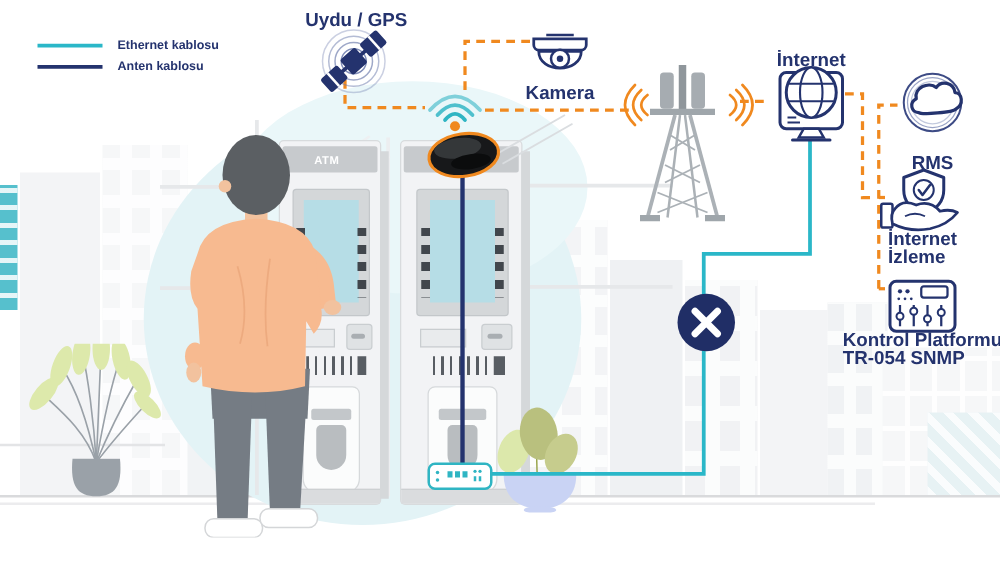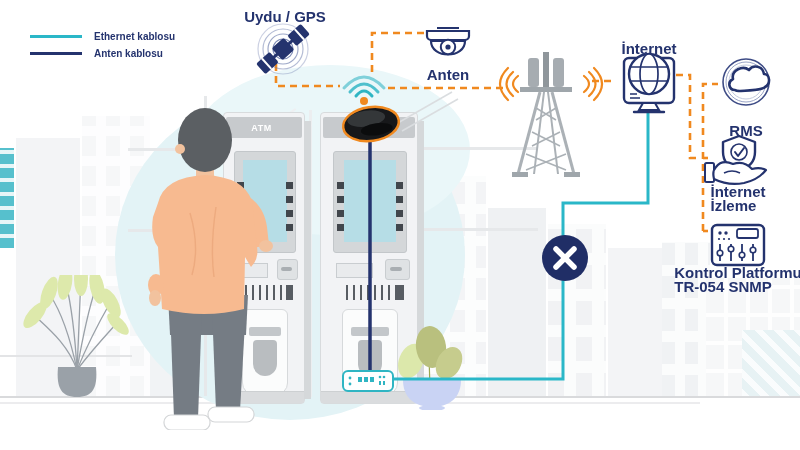--- a/index.html
+++ b/index.html
@@ -326,21 +326,21 @@
       <circle cx="12" cy="12" r="1.4"></circle>
         <circle cx="12" cy="18" r="1.4"></circle>
       <circle cx="42" cy="11" r="1.3"></circle>
         <circle cx="46" cy="11" r="1.3"></circle>
       <rect x="41" y="15" width="2" height="4"></rect>
         <rect x="45" y="15" width="2" height="4"></rect>
     </g>
   </svg>
 
   <div class="label" style="left:285px;top:10px">Uydu / GPS</div>
-  <div class="label" style="left:448px;top:68px">Anten</div>
+  <div class="label" style="left:448px;top:68px">Kamera</div>
   <div class="label" style="left:649px;top:42px">İnternet</div>
   <div class="label" style="left:746px;top:124px">RMS</div>
   <div class="label" style="left:738px;top:185px">
     <div>İnternet</div>
     <div>İzleme</div>
   </div>
   <div class="label" style="left:738px;top:266px">
     <div>Kontrol Platformu</div>
     <div>TR-054 SNMP</div>
   </div>

